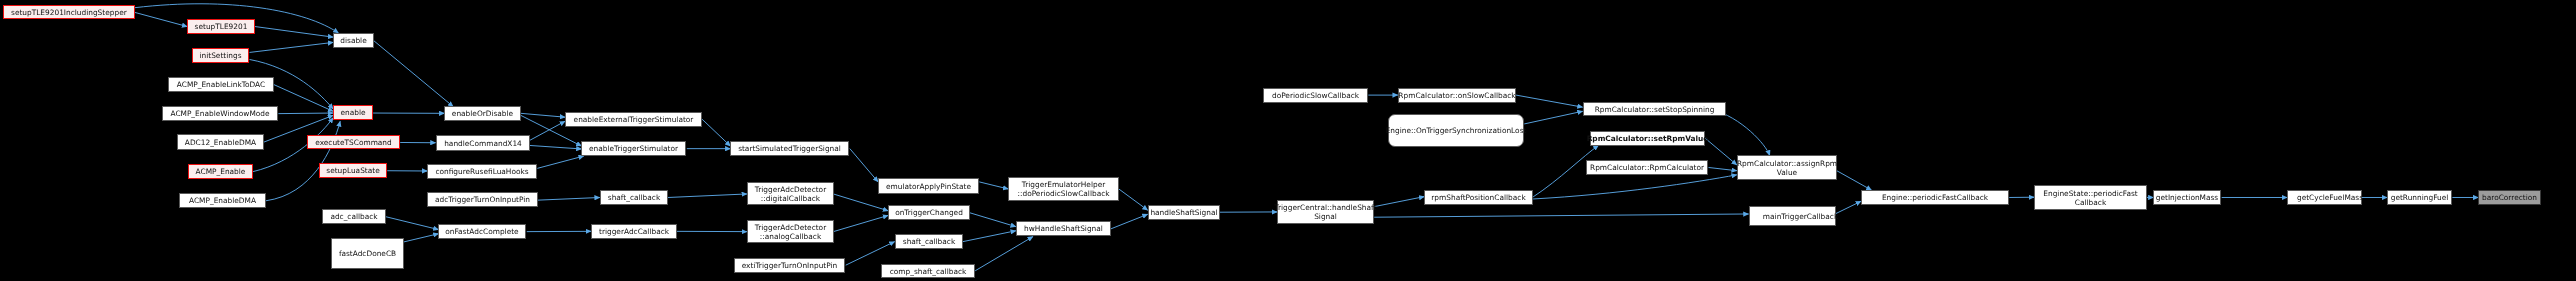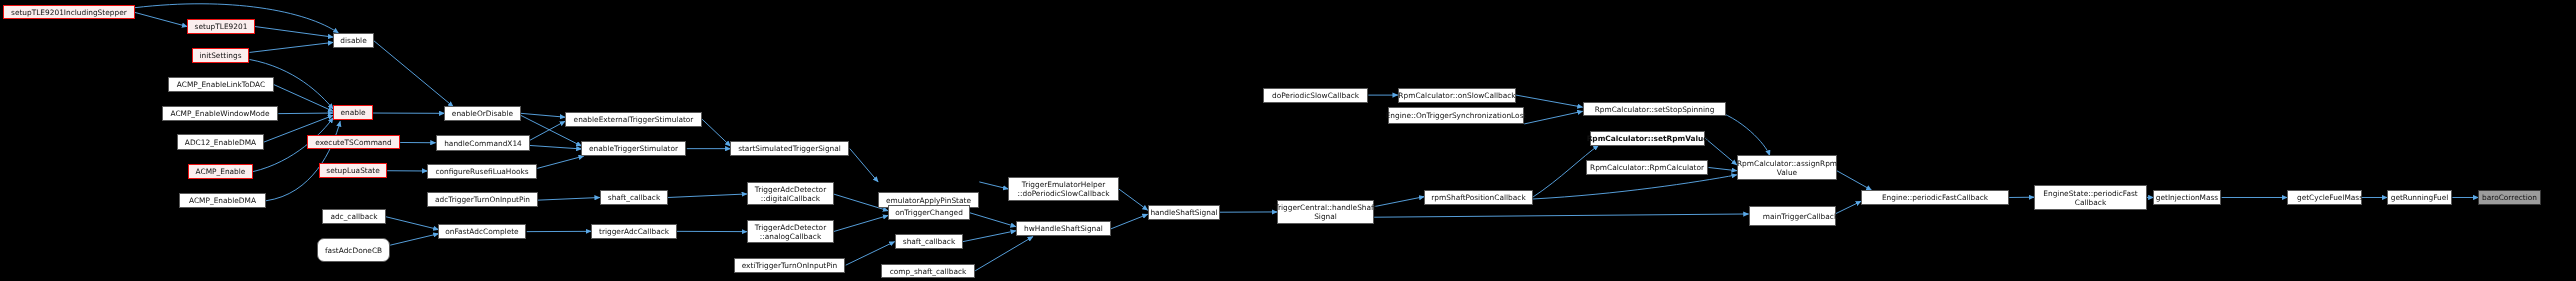--- a/index.html
+++ b/index.html
@@ -87,53 +87,53 @@
     </svg>
     <div class="node caller" style="left: 2.9px; top: 5.3px; width: 132px; height: 14px;">setupTLE9201IncludingStepper</div>
     <div class="node caller" style="left: 187px; top: 19px; width: 68px; height: 15.3px;">setupTLE9201</div>
     <div class="node caller" style="left: 192px; top: 48px; width: 57px; height: 15.3px;">initSettings</div>
     <div class="node normal" style="left: 168px; top: 77px; width: 106px; height: 14.7px;">ACMP_EnableLinkToDAC</div>
     <div class="node normal" style="left: 162px; top: 106px; width: 116px; height: 15.3px;">ACMP_EnableWindowMode</div>
     <div class="node normal" style="left: 177px; top: 134px; width: 87px; height: 16px;">ADC12_EnableDMA</div>
     <div class="node caller" style="left: 188px; top: 164px; width: 65px; height: 14.7px;">ACMP_Enable</div>
     <div class="node normal" style="left: 179px; top: 193px; width: 87px; height: 15.3px;">ACMP_EnableDMA</div>
     <div class="node normal" style="left: 322px; top: 209px; width: 64px; height: 15.3px;">adc_callback</div>
-    <div class="node normal" style="left: 317px; top: 238px; width: 73px; height: 24px; border-radius: 7px;">fastAdcDoneCB</div>
+    <div class="node normal" style="left: 331px; top: 238px; width: 73px; height: 31px;">fastAdcDoneCB</div>
     <div class="node normal" style="left: 333px; top: 33px; width: 41px; height: 15.3px;">disable</div>
     <div class="node caller" style="left: 333px; top: 105px; width: 40px; height: 15.3px;">enable</div>
     <div class="node caller" style="left: 307px; top: 135px; width: 93px; height: 14px;">executeTSCommand</div>
     <div class="node caller" style="left: 319px; top: 163px; width: 68px; height: 15.3px;">setupLuaState</div>
     <div class="node normal" style="left: 444px; top: 106px; width: 77px; height: 14.7px;">enableOrDisable</div>
     <div class="node normal" style="left: 436px; top: 135px; width: 94px; height: 16px;">handleCommandX14</div>
     <div class="node normal" style="left: 427px; top: 164px; width: 110px; height: 14.7px;">configureRusefiLuaHooks</div>
     <div class="node normal" style="left: 427px; top: 192px; width: 111px; height: 15.3px; text-align: center;">adcTriggerTurnOnInputPin</div>
     <div class="node normal" style="left: 438px; top: 224px; width: 88px; height: 14.7px;">onFastAdcComplete</div>
     <div class="node normal" style="left: 565px; top: 112px; width: 137px; height: 14.7px;">enableExternalTriggerStimulator</div>
     <div class="node normal" style="left: 581px; top: 141px; width: 105px; height: 14.7px;">enableTriggerStimulator</div>
     <div class="node normal" style="left: 600px; top: 190px; width: 68px; height: 14.7px;">shaft_callback</div>
     <div class="node normal" style="left: 591px; top: 224px; width: 86px; height: 15.3px;">triggerAdcCallback</div>
     <div class="node normal" style="left: 730px; top: 141px; width: 119px; height: 14.7px;">startSimulatedTriggerSignal</div>
     <div class="node normal" style="left: 747px; top: 182px; width: 87px; height: 23px;">TriggerAdcDetector
 ::digitalCallback</div>
     <div class="node normal" style="left: 747px; top: 220px; width: 87px; height: 23px;">TriggerAdcDetector
 ::analogCallback</div>
     <div class="node normal" style="left: 734px; top: 258px; width: 111px; height: 14.7px;">extiTriggerTurnOnInputPin</div>
-    <div class="node normal" style="left: 878px; top: 192px; width: 101px; height: 16px; text-align: right;">emulatorApplyPinState</div>
+    <div class="node normal" style="left: 878px; top: 178px; width: 101px; height: 16px; text-align: right;">emulatorApplyPinState</div>
     <div class="node normal" style="left: 888px; top: 205px; width: 82px; height: 14.7px;">onTriggerChanged</div>
     <div class="node normal" style="left: 895px; top: 234px; width: 68px; height: 14.7px;">shaft_callback</div>
     <div class="node normal" style="left: 881px; top: 264px; width: 94px; height: 14px;">comp_shaft_callback</div>
     <div class="node normal" style="left: 1008px; top: 177px; width: 111px; height: 23.5px;">TriggerEmulatorHelper
 ::doPeriodicSlowCallback</div>
     <div class="node normal" style="left: 1016px; top: 221px; width: 95px; height: 15.3px;">hwHandleShaftSignal</div>
     <div class="node normal" style="left: 1148px; top: 205px; width: 72px; height: 14.7px;">handleShaftSignal</div>
     <div class="node normal" style="left: 1263px; top: 88px; width: 105px; height: 14.7px;">doPeriodicSlowCallback</div>
     <div class="node normal" style="left: 1277px; top: 200px; width: 97px; height: 23.5px;">TriggerCentral::handleShaft
 Signal</div>
     <div class="node normal" style="left: 1398px; top: 88px; width: 118px; height: 14.7px;">RpmCalculator::onSlowCallback</div>
-    <div class="node normal" style="left: 1388px; top: 107px; width: 136px; height: 17px;">Engine::OnTriggerSynchronizationLost</div>
+    <div class="node normal" style="left: 1388px; top: 114px; width: 136px; height: 33px; border-radius: 7px;">Engine::OnTriggerSynchronizationLost</div>
     <div class="node normal" style="left: 1424px; top: 190px; width: 109px; height: 14.7px;">rpmShaftPositionCallback</div>
     <div class="node normal" style="left: 1583px; top: 102px; width: 143px; height: 14px;">RpmCalculator::setStopSpinning</div>
     <div class="node normal" style="left: 1590px; top: 131px; width: 115px; height: 14.7px; font-weight: bold;">RpmCalculator::setRpmValue</div>
     <div class="node normal" style="left: 1586px; top: 160px; width: 122px; height: 14.7px;">RpmCalculator::RpmCalculator</div>
     <div class="node normal" style="left: 1737px; top: 155px; width: 100px; height: 25px;">RpmCalculator::assignRpm
 Value</div>
     <div class="node normal" style="left: 1749px; top: 206px; width: 87px; height: 20px; padding-left: 16px;">mainTriggerCallback</div>
     <div class="node normal" style="left: 1861px; top: 190px; width: 148px; height: 14.7px;">Engine::periodicFastCallback</div>
     <div class="node normal" style="left: 2034px; top: 185px; width: 113px; height: 25px;">EngineState::periodicFast
 Callback</div>

